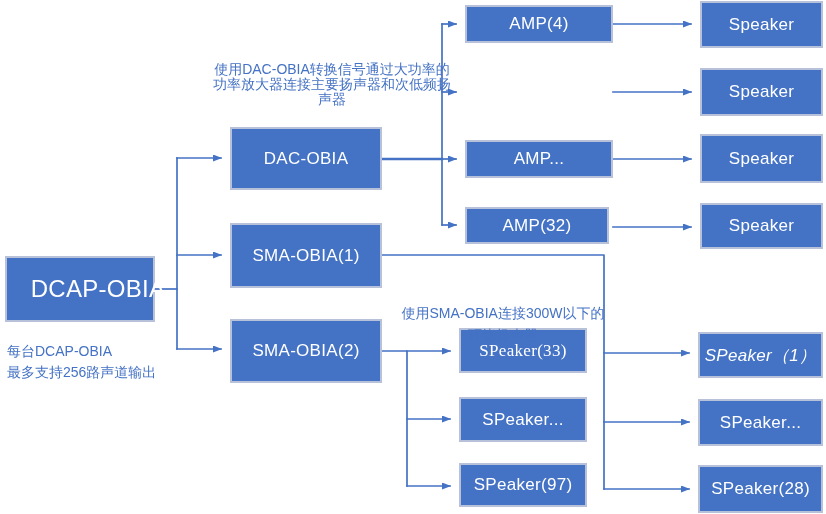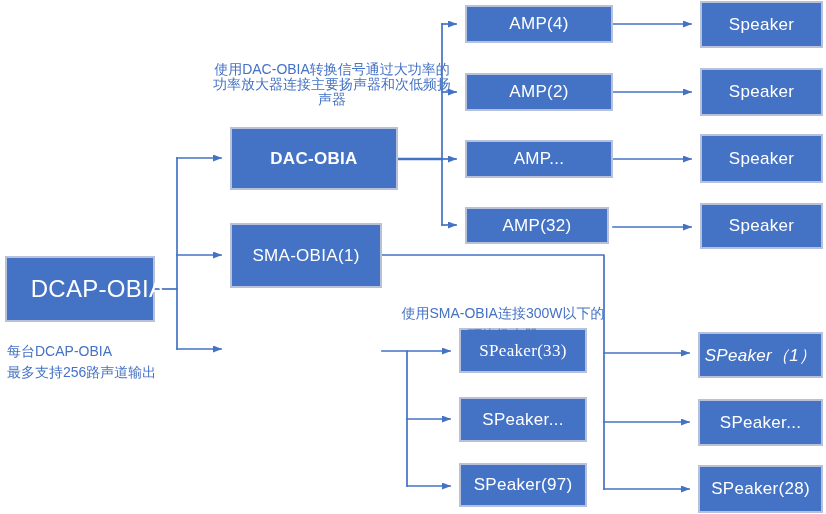--- a/index.html
+++ b/index.html
@@ -25,21 +25,21 @@
   .node.big{font-size:24px;padding-left:36px;}
   .note{
     position:absolute;
     color:#4472C4;
     font-size:14px;
     line-height:15px;
   }
   
   .n-dcap {left:5px;   top:256px; width:150px; height:66px;}
   
-  .n-dac  {left:230px; top:127px; width:168px; height:63px;font-weight:bold;}
+  .n-dac  {left:230px; top:127px; width:152px; height:63px;}
   .n-sma1 {left:230px; top:223px; width:152px; height:65px;}
   .n-sma2 {left:230px; top:319px; width:152px; height:64px;}
   
   .n-amp1 {left:465px; top:5px;   width:148px; height:38px;}
   .n-amp2 {left:465px; top:73px;  width:148px; height:38px;}
   .n-amp3 {left:465px; top:140px; width:148px; height:38px;}
   .n-amp4 {left:465px; top:207px; width:144px; height:37px;}
   
   .n-spkA {left:700px; top:1px;   width:123px; height:47px;}
   .n-spkB {left:700px; top:68px;  width:123px; height:48px;}
@@ -97,23 +97,23 @@
       <path d="M382,351 H407 V486"></path>
       <path d="M407,351 H450" marker-end="url(#arr)"></path>
       <path d="M407,419 H450" marker-end="url(#arr)"></path>
       <path d="M407,486 H450" marker-end="url(#arr)"></path>
     </g>
   </svg>
 
   <div class="node big n-dcap">DCAP-OBIA</div>
   <div class="node n-dac">DAC-OBIA</div>
   <div class="node n-sma1">SMA-OBIA(1)</div>
+  <div class="node n-sma2">SMA-OBIA(2)</div>
 
   <div class="node n-amp1">AMP(4)</div>
-  <div class="node n-amp2">AMP(2)</div>
   <div class="node n-amp3">AMP...</div>
   <div class="node n-amp4">AMP(32)</div>
 
   <div class="node n-spkA">Speaker</div>
   <div class="node n-spkB">Speaker</div>
   <div class="node n-spkC">Speaker</div>
   <div class="node n-spkD">Speaker</div>
 
   <div class="node n-sp33">SPeaker(33)</div>
   <div class="node n-spdm">SPeaker...</div>

